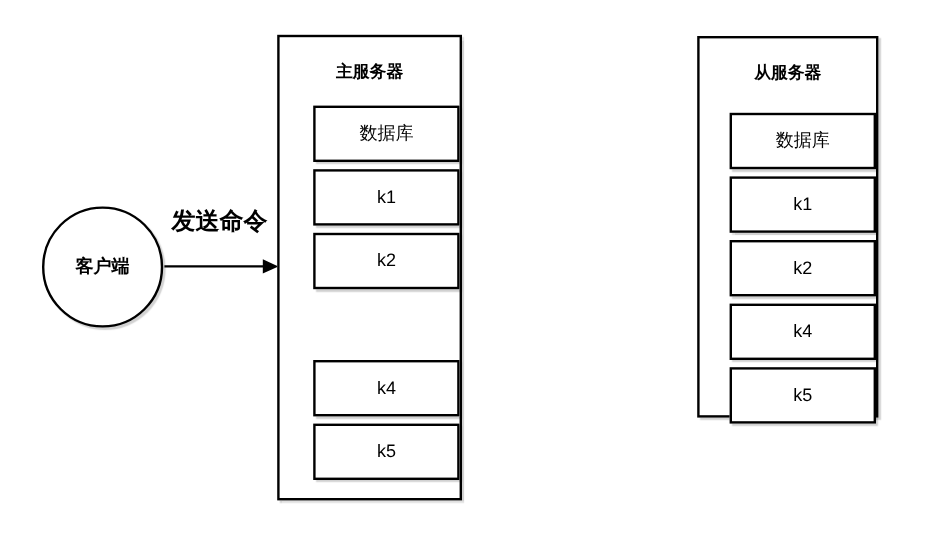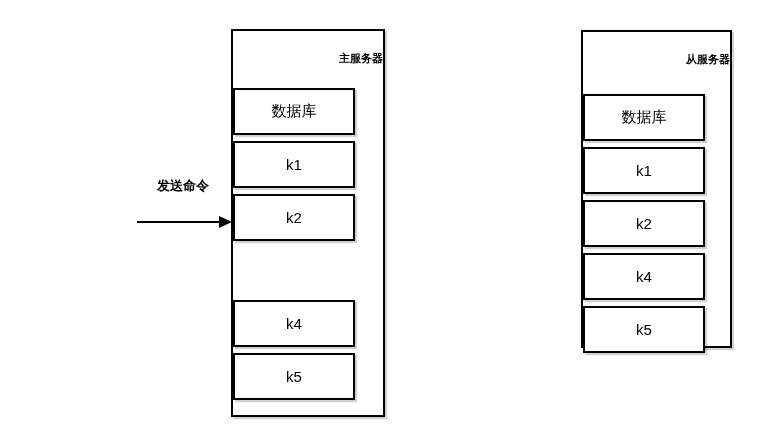--- a/index.html
+++ b/index.html
@@ -39,50 +39,50 @@
     top: 212px;
     width: 97px;
     height: 20px;
   }
   .arrow-label {
     position: absolute;
     left: 136px;
     top: 176px;
     width: 94px;
     text-align: center;
-    font-size: 13px;
+    font-size: 20px;
     font-weight: bold;
     line-height: 19px;
     white-space: nowrap;
   }
 
   
   .server {
     position: absolute;
     border: 2px solid #000000;
     background: #ffffff;
     box-shadow: 2px 2px 1px rgba(0,0,0,0.18);
   }
   .server.master { left: 231px; top: 29px; width: 154px; height: 388px; }
   .server.slave  { left: 581px; top: 30px; width: 151px; height: 318px; }
 
   .server-title {
-    text-align: right;
+    text-align: center;
     padding-top: 20px;
-    font-size: 11px;
+    font-size: 14px;
     font-weight: bold;
   }
 
   .cells {
     position: absolute;
     left: 0;
     right: 0;
     display: flex;
     flex-direction: column;
-    align-items: flex-start;
+    align-items: flex-end;
     gap: 6px;
   }
   .server.master .cells { top: 57px; }
   .server.slave  .cells { top: 62px; }
 
   .cell {
     width: 122px;
     height: 47px;
     border: 2px solid #000000;
     background: #ffffff;
@@ -92,20 +92,23 @@
     font-size: 15px;
     box-shadow: 2px 2px 1px rgba(0,0,0,0.18);
   }
   .cell.gap-before { margin-top: 53px; }
 </style>
 </head>
 <body>
 
 <div class="canvas">
 
+  <div class="client-circle">
+    <span>客户端</span>
+  </div>
 
   <div class="arrow-label">
     <div>发送命令</div>
   </div>
 
   <svg class="arrow-svg" viewBox="0 0 97 20" xmlns="http://www.w3.org/2000/svg">
     <line x1="1" y1="10" x2="84" y2="10" stroke="#000000" stroke-width="2"></line>
     <polygon points="83,4 96,10 83,16" fill="#000000"></polygon>
   </svg>
 

